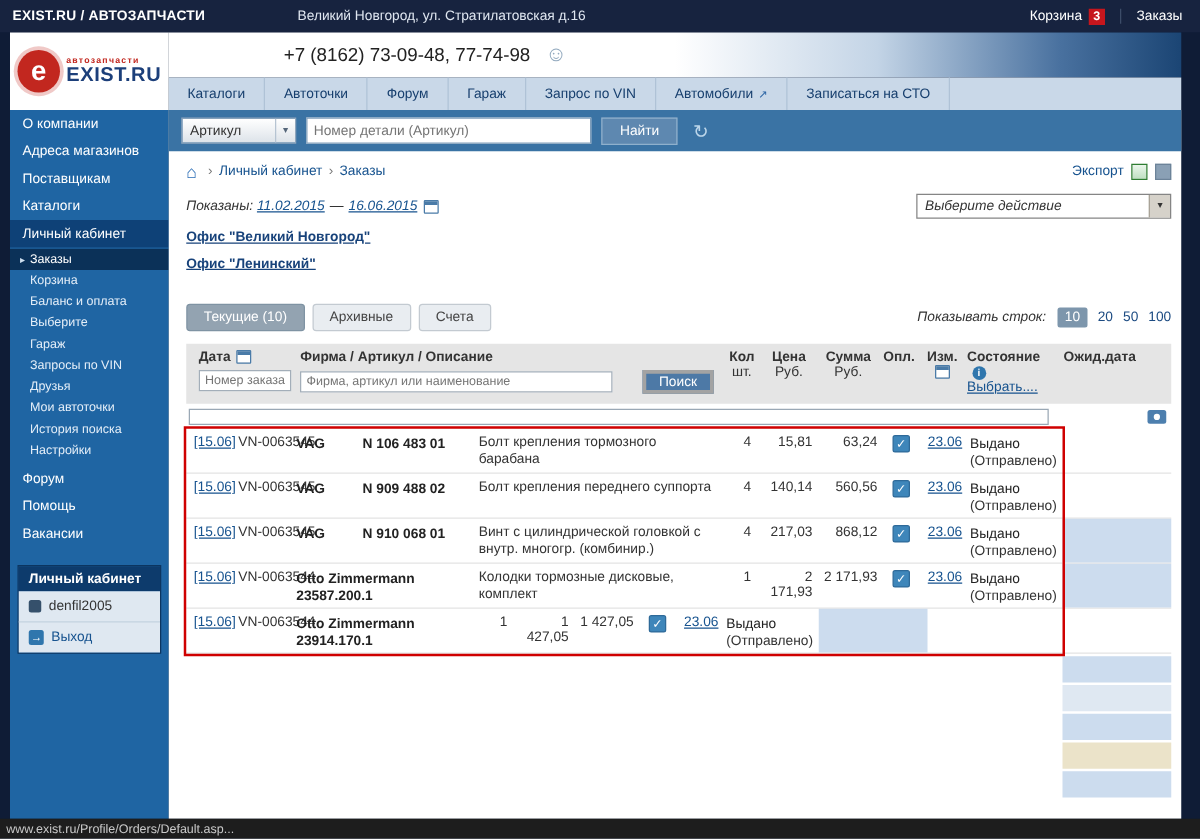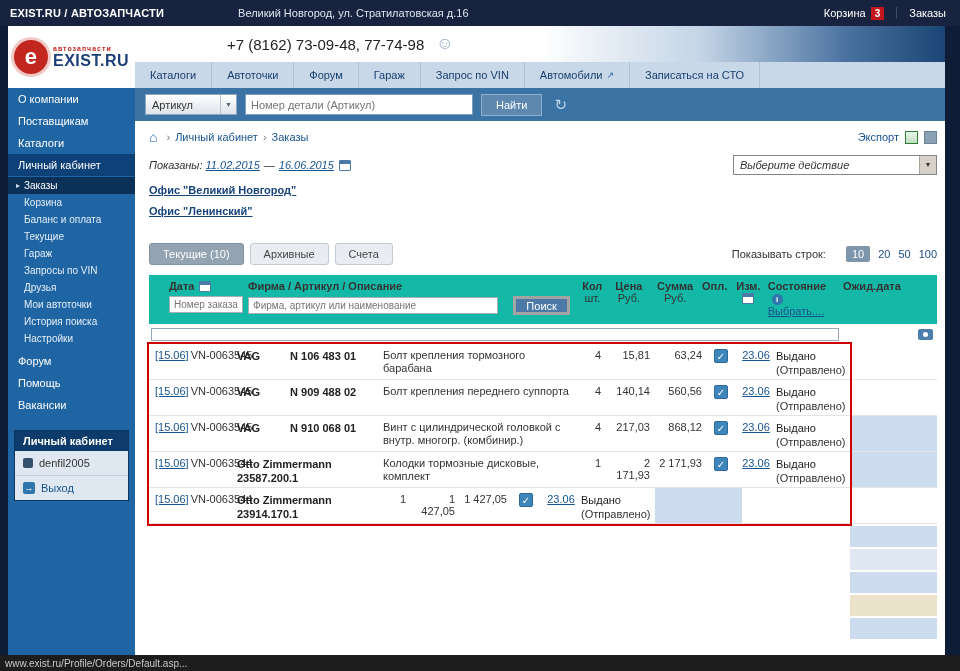--- a/index.html
+++ b/index.html
@@ -80,27 +80,27 @@
   .sel-text { flex:1; padding-left:6px; color:#333; }
   .sel-btn { width:17px; height:18px; background:#d6d2ca; border-left:1px solid #a9a398; text-align:center; font-size:7px; line-height:18px; color:#333; }
 
   .office-row { margin-top:9px; }
   .office { color:#17427a; font-weight:bold; text-decoration:underline; cursor:pointer; }
 
   .tabs-row { display:flex; align-items:center; margin-top:26px; }
   .tab { display:inline-block; padding:4px 13px; font-size:11px; border-radius:3px; margin-right:6px; border:1px solid #c3cad1; background:#e9edf1; color:#444; cursor:pointer; }
   .tab.active { background:#93a3b1; border-color:#7f93a3; color:#fff; }
   .page-size { margin-left:auto; display:flex; align-items:center; }
-  .ps-label { color:#333; margin-right:12px; }
+  .ps-label { color:#333; margin-right:1px;font-style:italic; }
   .ps-num { color:#1c4b82; margin-left:8px; cursor:pointer; }
   .ps-num.active { background:#7d96ac; color:#fff; padding:2px 6px; border-radius:2px; }
 
   
   .orders-table { margin-top:10px; }
-  .t-head { display:flex; background:#14b8a6; padding:5px 14px 7px; }
+  .t-head { display:flex; background:#e5e5e5; padding:5px 4px 7px; }
   .hc { font-size:11px; color:#333; }
   .hl { font-weight:bold; }
   .h1 { width:88px; padding-left:6px; }
   .h2 { width:341px; padding-right:4px; display:flex; flex-direction:column; }
   .h3 { width:32px; text-align:center; }
   .h4 { width:44px; text-align:center; }
   .h5 { width:52px; text-align:center; }
   .h6 { width:30px; text-align:center; }
   .h7 { width:40px; text-align:center; }
   .h8 { width:74px; }
@@ -187,31 +187,32 @@
             </span>
           <span class="nav-item">Записаться на СТО</span>
         </div>
       </div>
     </div>
 
     <div class="body-band">
 
       <div class="sidebar">
         <div class="sb-item">О компании</div>
+        <div class="sb-item">Адреса магазинов</div>
         <div class="sb-item">Поставщикам</div>
         <div class="sb-item">Каталоги</div>
         <div class="sb-item sb-parent-active">Личный кабинет</div>
         <div class="sb-sub">
           <div class="sb-sub-item active">
             <span class="marker">▸</span>
             <span>Заказы</span>
           </div>
           <div class="sb-sub-item">Корзина</div>
           <div class="sb-sub-item">Баланс и оплата</div>
-          <div class="sb-sub-item">Текущие</div>
+          <div class="sb-sub-item">Выберите</div>
           <div class="sb-sub-item">Гараж</div>
           <div class="sb-sub-item">Запросы по VIN</div>
           <div class="sb-sub-item">Друзья</div>
           <div class="sb-sub-item">Мои автоточки</div>
           <div class="sb-sub-item">История поиска</div>
           <div class="sb-sub-item">Настройки</div>
         </div>
         <div class="sb-item">Форум</div>
         <div class="sb-item">Помощь</div>
         <div class="sb-item">Вакансии</div>

